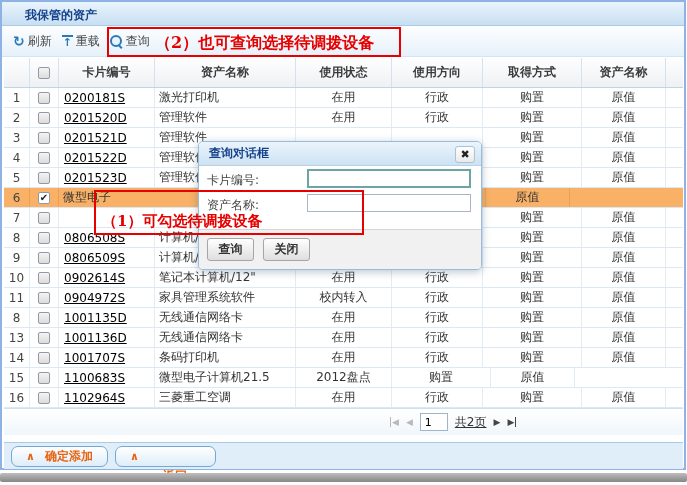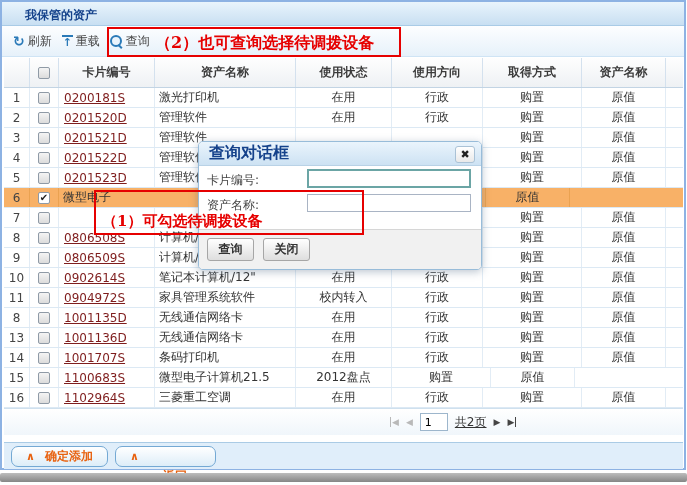--- a/index.html
+++ b/index.html
@@ -41,21 +41,21 @@
   .grow.sel .gc { border-right-color:#eaa251; border-bottom-color:#eaa251; }
   .c-num   { width:26px;  justify-content:center; color:#444; }
   .c-chk   { width:29px;  justify-content:center; }
   .c-card  { width:96px;  padding-left:5px; }
   .c-name  { width:141px; padding-left:4px; }
   .c-stat  { width:96px;  justify-content:center; }
   .c-dir   { width:91px;  justify-content:center; }
   .c-met   { width:99px;  justify-content:center; }
   .c-val   { width:84px;  justify-content:center; }
   .c-sliver{ width:17px;  border-right:none !important; }
-  .grow a { color:#7f1d1d; }
+  .grow a { color:#000000; }
   .cb { width:12px; height:12px; border:1px solid #8f9aa6; border-radius:2px;
         background:linear-gradient(#f4f4f4,#dcdcdc); font-size:10px; line-height:10px;
         text-align:center; color:#222; cursor:pointer; }
   .cb.checked { background:#fff; font-weight:bold; }
   
   .pager { position:absolute; left:2px; top:406px; width:679px; height:27px;
            border-top:1px solid #cfe0ee; background:linear-gradient(#ffffff,#f0f6fb);
            display:flex; align-items:center; }
   .pgwrap { position:absolute; left:386px; display:flex; align-items:center; gap:7px; }
   .pgico { font-size:9px; color:#444; cursor:pointer; line-height:10px; }
@@ -72,21 +72,21 @@
           background:linear-gradient(#ffffff,#ddedf8); color:#e8610f; font-weight:bold;
           display:flex; align-items:center; gap:10px; padding:0 14px; cursor:pointer; font-size:12px; }
   .fbtn .caret { color:#e8610f; font-weight:bold; font-size:11px; }
   .graystrip { position:absolute; left:0; top:473px; width:687px; height:9px;
                background:linear-gradient(#bdbdbd,#868686); border-radius:2px; }
   
   .dialog { position:absolute; left:198px; top:141px; width:284px; height:129px; z-index:40;
             background:#fff; border:1px solid #98bcd9; border-radius:5px;
             box-shadow:0 2px 8px rgba(60,90,120,.35); }
   .dlg-title { height:24px; background:linear-gradient(#eaf4fc,#cde2f3); border-bottom:1px solid #b9d2e6;
-               border-radius:4px 4px 0 0; color:#15428b; font-weight:bold; font-size:16px;
+               border-radius:4px 4px 0 0; color:#15428b; font-weight:bold; font-size:12px;
                display:flex; align-items:center; padding-left:10px; }
   .dlg-close { position:absolute; right:6px; top:4px; width:20px; height:17px;
                background:linear-gradient(#ffffff,#e9e9e9); border:1px solid #aac2d6; border-radius:3px;
                font-size:11px; font-weight:bold; color:#222; text-align:center; line-height:15px; cursor:pointer; }
   .dlg-row { position:absolute; left:8px; display:flex; align-items:center; }
   .dlg-label { width:100px; color:#444; }
   .dlg-input { position:absolute; left:108px; width:164px; height:18px; border:1px solid #a9b4c4; font-family:inherit; font-size:11px; }
   .dlg-input.focus { border:2px solid #6ba5a5; height:19px; }
   .dlg-footer { position:absolute; left:0; bottom:0; width:100%; height:40px; background:#f1f1f1;
                 border-top:1px solid #d6d6d6; border-radius:0 0 4px 4px;

